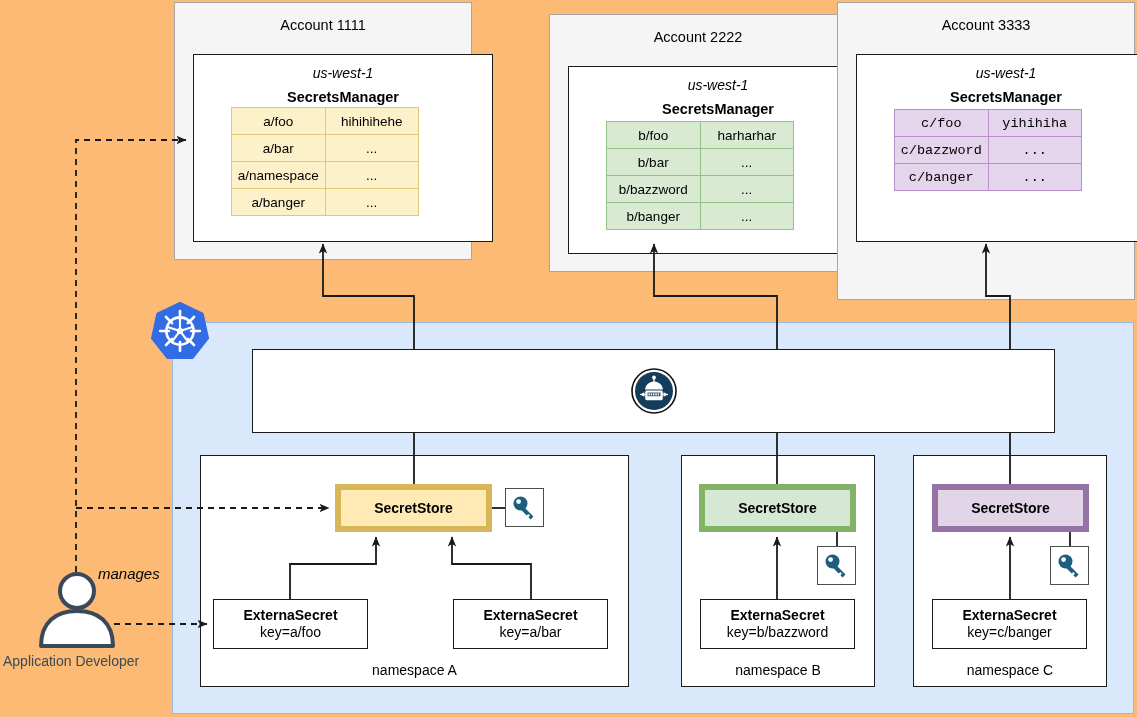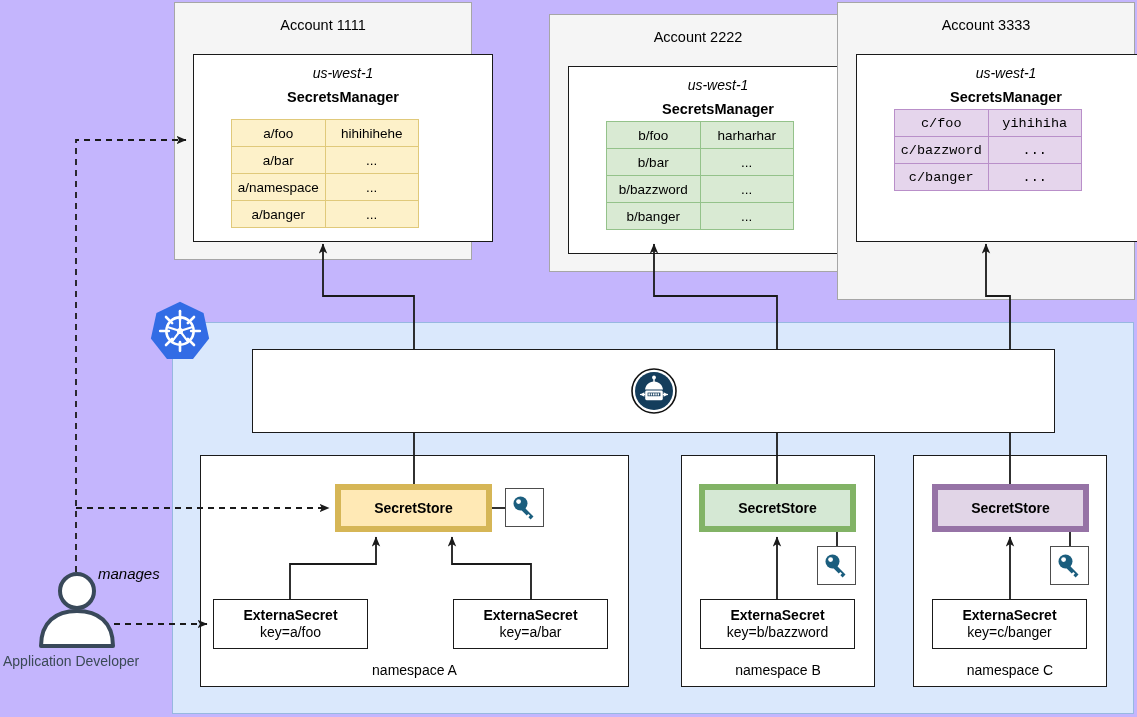--- a/index.html
+++ b/index.html
@@ -6,21 +6,21 @@
   body{
     font-family:"Liberation Sans","DejaVu Sans",sans-serif;
     color:#000000;
     -webkit-font-smoothing:antialiased;
   }
   #canvas{
     position:relative;
     width:1137px;
     height:717px;
     overflow:hidden;
-    background:#c4b5fd;
+    background:#fdba74;
   }
   .abs{position:absolute;box-sizing:border-box;}
 
   
   .account-panel{
     background:#f5f5f5;
     border:1px solid #a6a6a6;
   }
   .account-title{
     position:absolute;left:0;right:0;top:14px;
@@ -111,21 +111,21 @@
 </head>
 <body>
 
 <div id="canvas">
 
   <div class="abs account-panel" style="left:174px;top:2px;width:298px;height:258px;">
     <div class="account-title">Account 1111</div>
     <div class="region-box" style="left:18px;top:51px;width:262px;height:186px;">
       <div class="region-name">us-west-1</div>
       <div class="service-name">SecretsManager</div>
-      <table class="secret-table t-yellow" style="left:37px;top:64px;width:188px;">
+      <table class="secret-table t-yellow" style="left:37px;top:52px;width:188px;">
         <tbody>
             <tr>
               <td>a/foo</td>
               <td>hihihihehe</td>
             </tr>
         <tr>
               <td>a/bar</td>
               <td>...</td>
             </tr>
         <tr>

